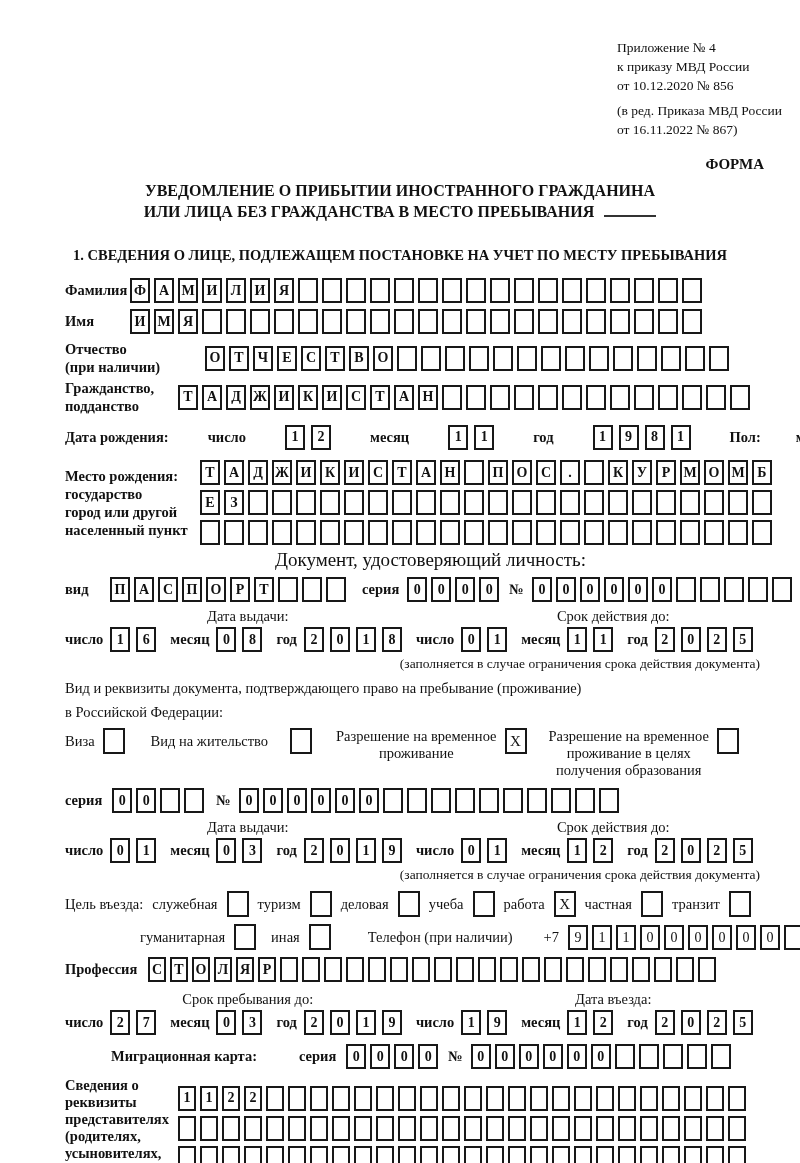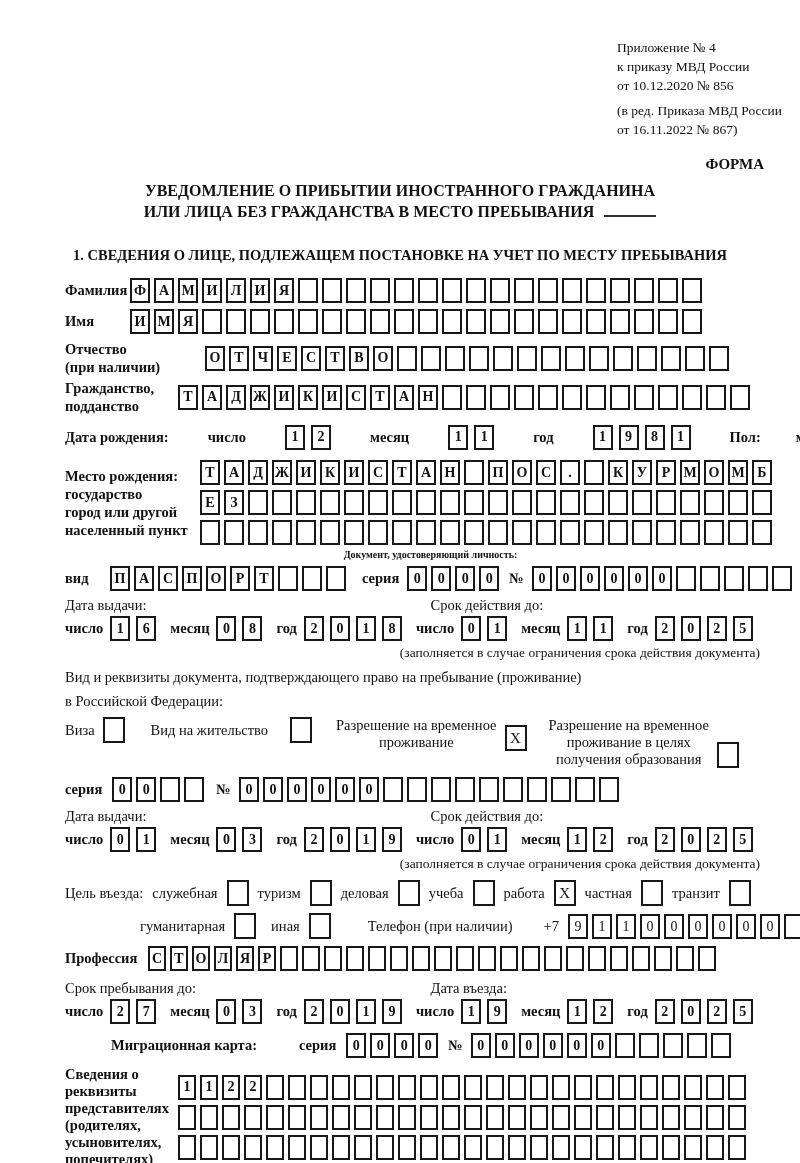--- a/index.html
+++ b/index.html
@@ -26,32 +26,32 @@
   .cells{display:inline-flex;gap:4px;flex:none;}
   .cell{
     box-sizing:border-box;flex:none;width:20px;height:25px;border:2px solid #181818;
     display:inline-flex;align-items:center;justify-content:center;
     font-size:14px;line-height:1;background:#fff;
   }
   .cells.xs .cell{width:18px;}
   .cb{box-sizing:border-box;flex:none;width:22px;height:26px;border:2px solid #181818;
       display:inline-flex;align-items:center;justify-content:center;font-size:15px;}
   .rows3{display:flex;flex-direction:column;gap:5px;}
-  .doc-heading{font-weight:bold;font-size:10px;text-align:center;margin:2px 0 6px 0;}
+  .doc-heading{font-weight:normal;font-size:19px;text-align:center;margin:2px 0 6px 0;}
   .dates-head{display:flex;margin-bottom:2px;}
-  .dates-head span{width:50%;font-size:14.5px;}
+  .dates-head span{width:50%;text-align:center;font-size:14.5px;}
   .dg{gap:6px;}
   .dgrp{display:flex;align-items:center;}
   .dgrp .lbl{margin-right:7px;}
   .dgrp .cells{margin-right:14px;}
   .note{font-size:13.5px;text-align:right;padding-right:36px;margin:-2px 0 8px 0;}
   .intro{font-size:14.5px;margin-bottom:7px;}
   .opt-label{font-size:14.5px;line-height:17px;text-align:center;}
   .opts{display:flex;align-items:flex-start;gap:12px;margin-bottom:9px;}
-  .opt{display:flex;align-items:flex-end;gap:8px;}
+  .opt{display:flex;align-items:flex-start;gap:8px;}
   .purpose-row{display:flex;align-items:flex-end;gap:9px;margin-bottom:7px;flex-wrap:nowrap;}
   .ml-auto{margin-left:auto;}
 </style>
 </head>
 <body>
 
 <div class="page">
 
   <div class="top-right">
     <div>Приложение № 4</div>

